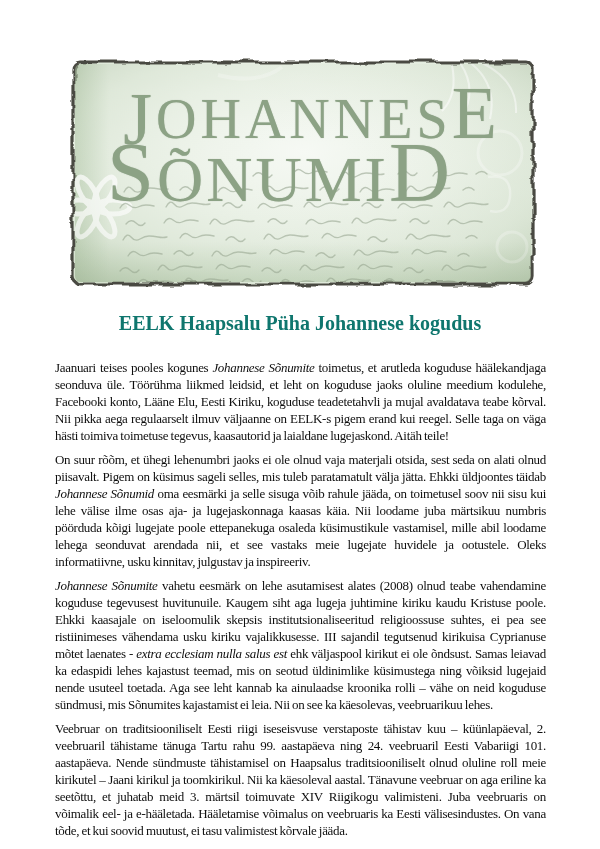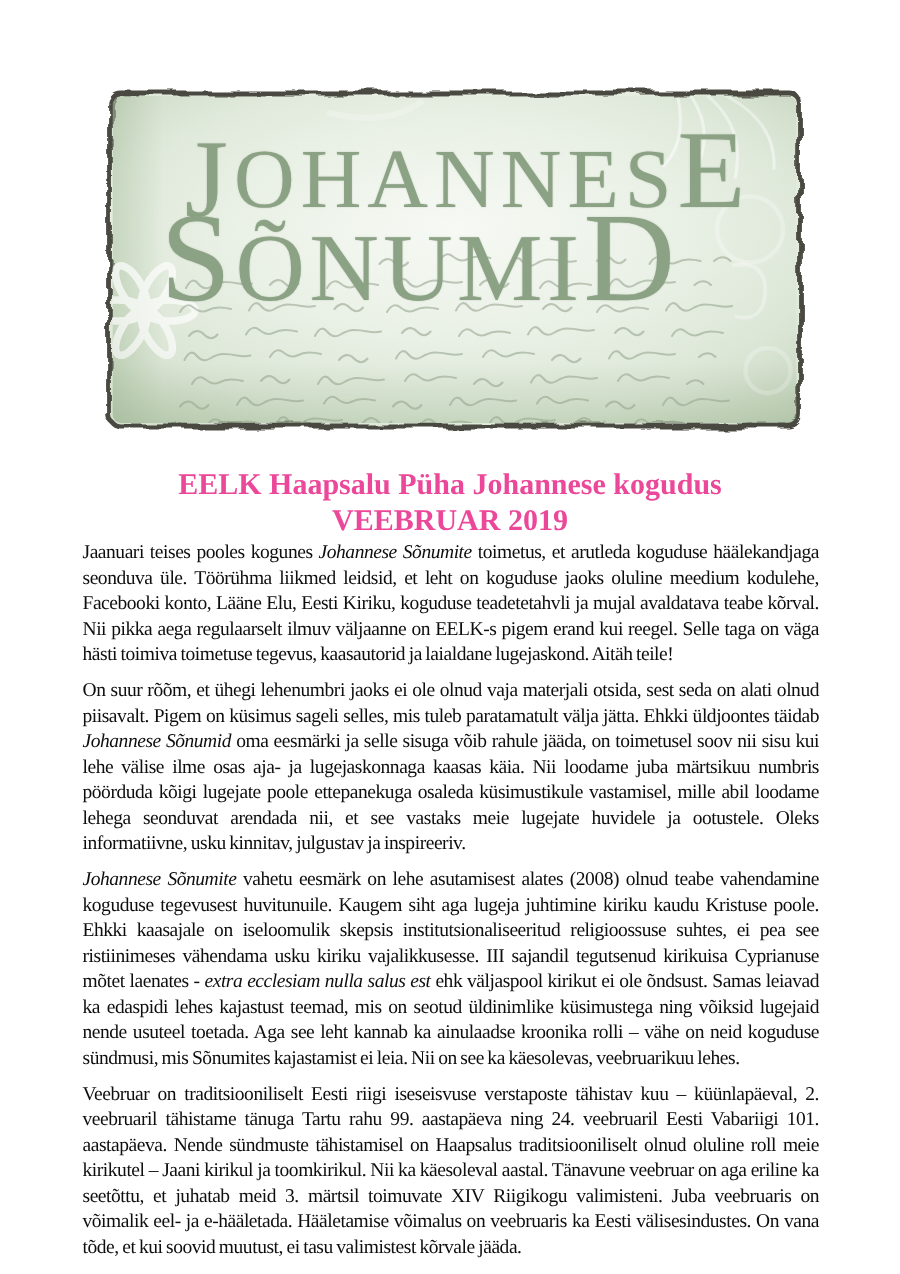--- a/index.html
+++ b/index.html
@@ -18,21 +18,21 @@
     font-family:"Liberation Serif", serif;
     text-shadow:0 0 1px rgba(110,130,105,.45);
   }
   .logo-line1 { top:20px; font-size:56px; letter-spacing:2px; transform:translateX(8px); gap:2px; }
   .logo-line2 { top:74px; font-size:64px; letter-spacing:1px; transform:translateX(-24px); gap:2px; }
   .logo-line .lg { font-size:1.32em; }
   .logo-line1 .lg:first-child { transform:translateY(6px); }
 
   
   .title-block { position:absolute; top:311px; left:0; right:0; text-align:center;
-    color:#ec4899; font-weight:bold; font-size:20px; line-height:24px; }
+    color:#0f766e; font-weight:bold; font-size:20px; line-height:24px; }
 
   
   .article {
     position:absolute; top:359px; left:55px; width:491px;
     font-size:13px; line-height:17px; text-align:justify;
     color:#0e0e0e; letter-spacing:-0.3px; word-spacing:-0.6px;
   }
   .article p { margin:0 0 7px 0; }
   .signature { margin-top:0; text-align:left; }
   .signature div { line-height:17px; }
@@ -134,21 +134,20 @@
         <span>N</span>
         <span>U</span>
         <span>M</span>
         <span>I</span>
         <span class="lg">D</span>
       </div>
   </div>
 
   <div class="title-block">
     <div>EELK Haapsalu Püha Johannese kogudus</div>
-    <div>VEEBRUAR 2019</div>
   </div>
 
   <div class="article">
     <p><span>Jaanuari teises pooles kogunes </span><i>Johannese Sõnumite</i><span> toimetus, et arutleda koguduse häälekandjaga seonduva üle. Töörühma liikmed leidsid, et leht on koguduse jaoks oluline meedium kodulehe, Facebooki konto, Lääne Elu, Eesti Kiriku, koguduse teadetetahvli ja mujal avaldatava teabe kõrval. Nii pikka aega regulaarselt ilmuv väljaanne on EELK-s pigem erand kui reegel. Selle taga on väga hästi toimiva toimetuse tegevus, kaasautorid ja laialdane lugejaskond. Aitäh teile!</span></p>
     <p><span>On suur rõõm, et ühegi lehenumbri jaoks ei ole olnud vaja materjali otsida, sest seda on alati olnud piisavalt. Pigem on küsimus sageli selles, mis tuleb paratamatult välja jätta. Ehkki üldjoontes täidab </span><i>Johannese Sõnumid</i><span> oma eesmärki ja selle sisuga võib rahule jääda, on toimetusel soov nii sisu kui lehe välise ilme osas aja- ja lugejaskonnaga kaasas käia. Nii loodame juba märtsikuu numbris pöörduda kõigi lugejate poole ettepanekuga osaleda küsimustikule vastamisel, mille abil loodame lehega seonduvat arendada nii, et see vastaks meie lugejate huvidele ja ootustele. Oleks informatiivne, usku kinnitav, julgustav ja inspireeriv.</span></p>
     <p><i>Johannese Sõnumite</i><span> vahetu eesmärk on lehe asutamisest alates (2008) olnud teabe vahendamine koguduse tegevusest huvitunuile. Kaugem siht aga lugeja juhtimine kiriku kaudu Kristuse poole. Ehkki kaasajale on iseloomulik skepsis institutsionaliseeritud religioossuse suhtes, ei pea see ristiinimeses vähendama usku kiriku vajalikkusesse. III sajandil tegutsenud kirikuisa Cyprianuse mõtet laenates - </span><i>extra ecclesiam nulla salus est</i><span> ehk väljaspool kirikut ei ole õndsust. Samas leiavad ka edaspidi lehes kajastust teemad, mis on seotud üldinimlike küsimustega ning võiksid lugejaid nende usuteel toetada. Aga see leht kannab ka ainulaadse kroonika rolli – vähe on neid koguduse sündmusi, mis Sõnumites kajastamist ei leia. Nii on see ka käesolevas, veebruarikuu lehes.</span></p>
     <p><span>Veebruar on traditsiooniliselt Eesti riigi iseseisvuse verstaposte tähistav kuu – küünlapäeval, 2. veebruaril tähistame tänuga Tartu rahu 99. aastapäeva ning 24. veebruaril Eesti Vabariigi 101. aastapäeva. Nende sündmuste tähistamisel on Haapsalus traditsiooniliselt olnud oluline roll meie kirikutel – Jaani kirikul ja toomkirikul. Nii ka käesoleval aastal. Tänavune veebruar on aga eriline ka seetõttu, et juhatab meid 3. märtsil toimuvate XIV Riigikogu valimisteni. Juba veebruaris on võimalik eel- ja e-hääletada. Hääletamise võimalus on veebruaris ka Eesti välisesindustes. On vana tõde, et kui soovid muutust, ei tasu valimistest kõrvale jääda.</span></p>
 
     <div class="signature">
       <div>Kristel Engman</div>

